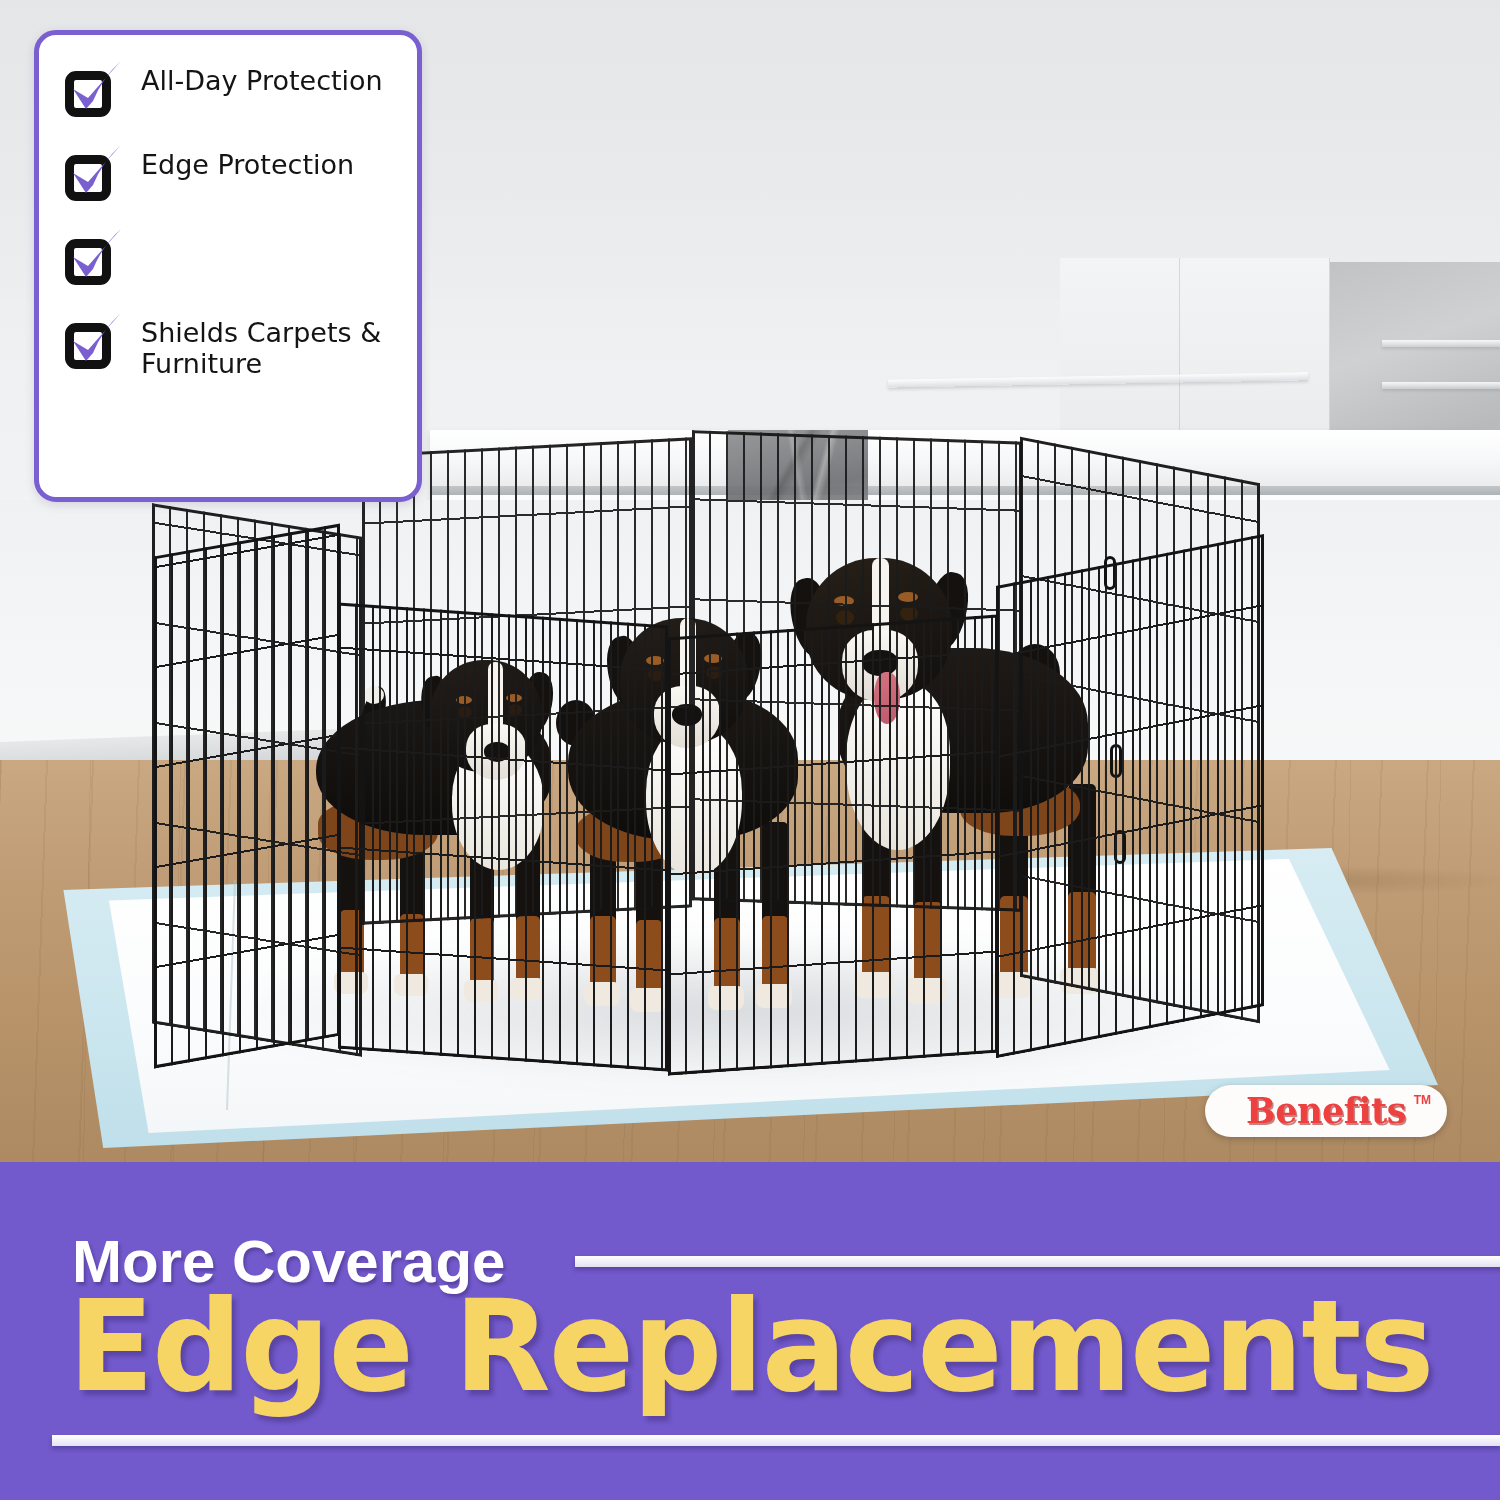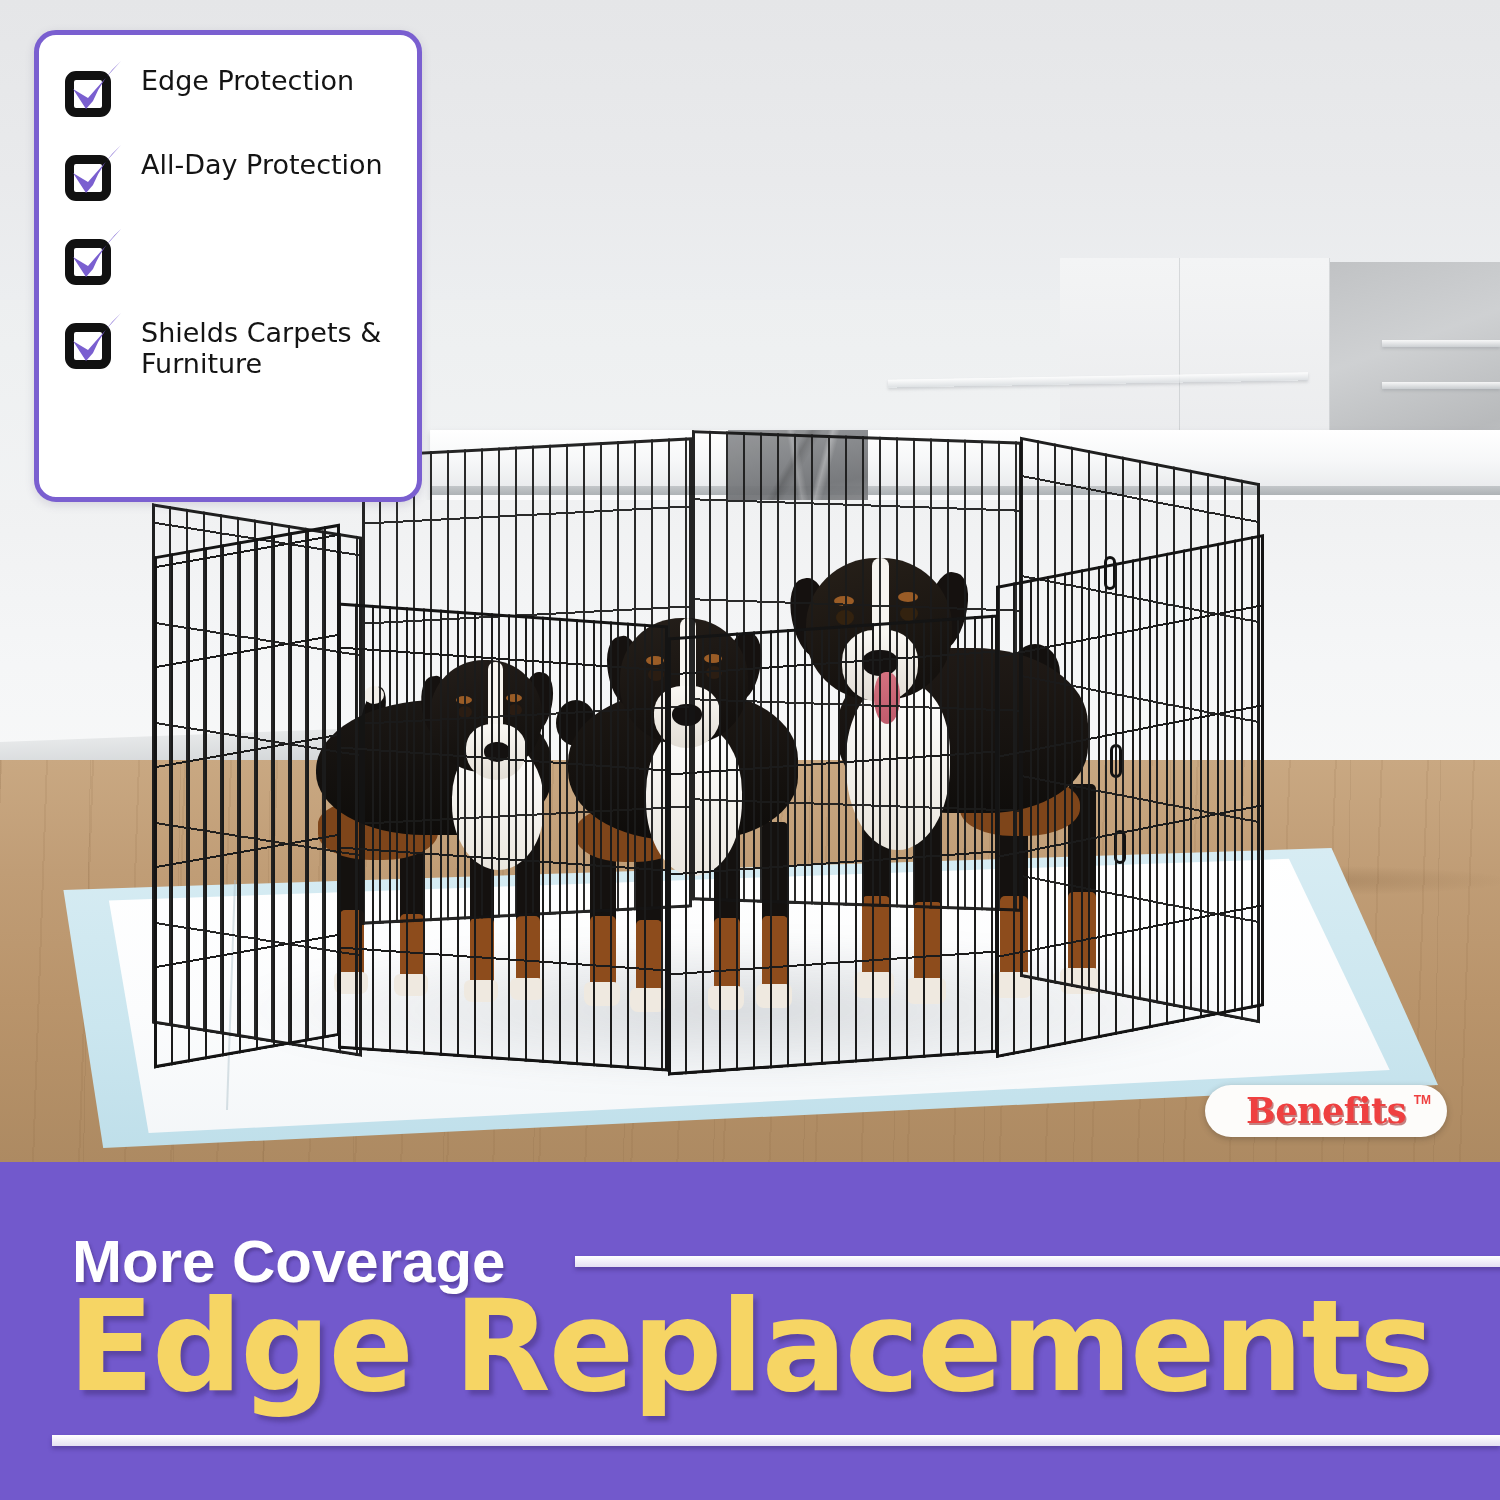--- a/index.html
+++ b/index.html
@@ -469,31 +469,31 @@
 
   <div class="feature-card">
 
     <div class="feature-row">
       <span class="check-wrap">
         <span class="check-box"></span>
         <svg class="check-mark" viewBox="0 0 66 62">
           <path d="M12 32 L25 52 L32 44 Q42 20 60 4 Q40 26 27 41 Z" fill="#7a5fd0"></path>
         </svg>
       </span>
-      <span class="feature-text">Edge Protection</span>
+      <span class="feature-text">All-Day Protection</span>
     </div>
 
     <div class="feature-row">
       <span class="check-wrap">
         <span class="check-box"></span>
         <svg class="check-mark" viewBox="0 0 66 62">
           <path d="M12 32 L25 52 L32 44 Q42 20 60 4 Q40 26 27 41 Z" fill="#7a5fd0"></path>
         </svg>
       </span>
-      <span class="feature-text">All-Day Protection</span>
+      <span class="feature-text">Edge Protection</span>
     </div>
 
     <div class="feature-row">
       <span class="check-wrap">
         <span class="check-box"></span>
         <svg class="check-mark" viewBox="0 0 66 62">
           <path d="M12 32 L25 52 L32 44 Q42 20 60 4 Q40 26 27 41 Z" fill="#7a5fd0"></path>
         </svg>
       </span>
     </div>

